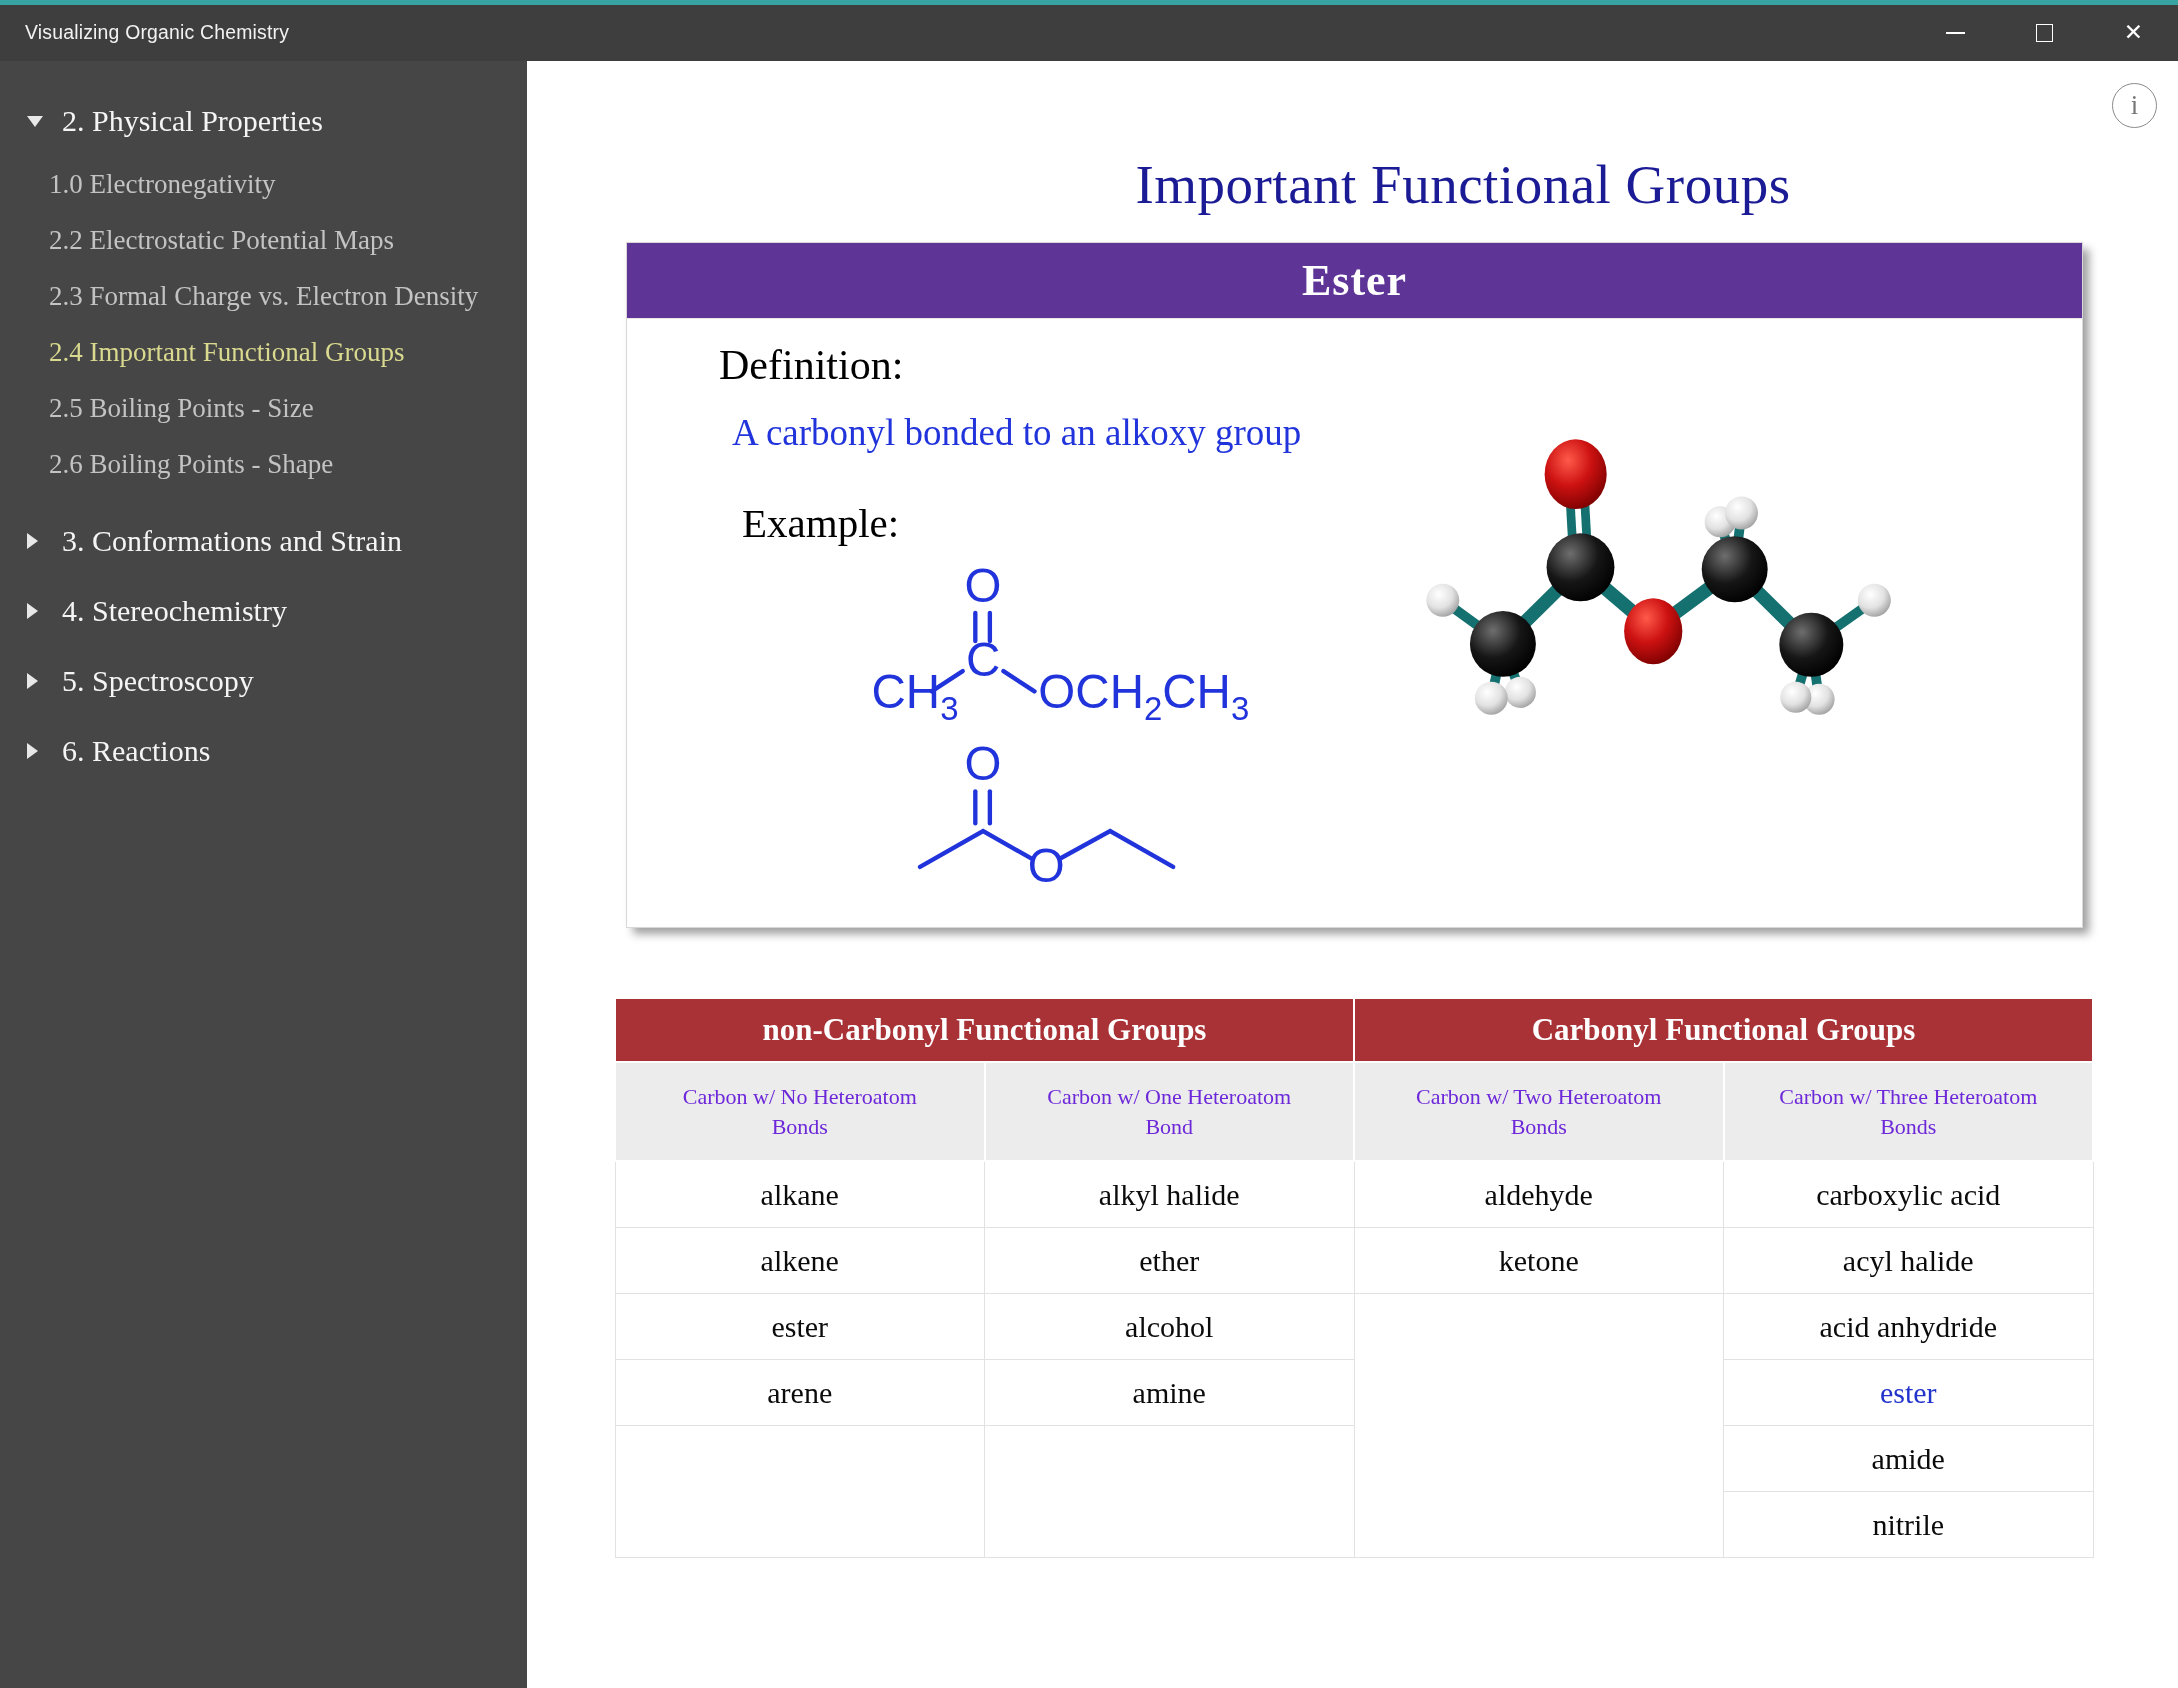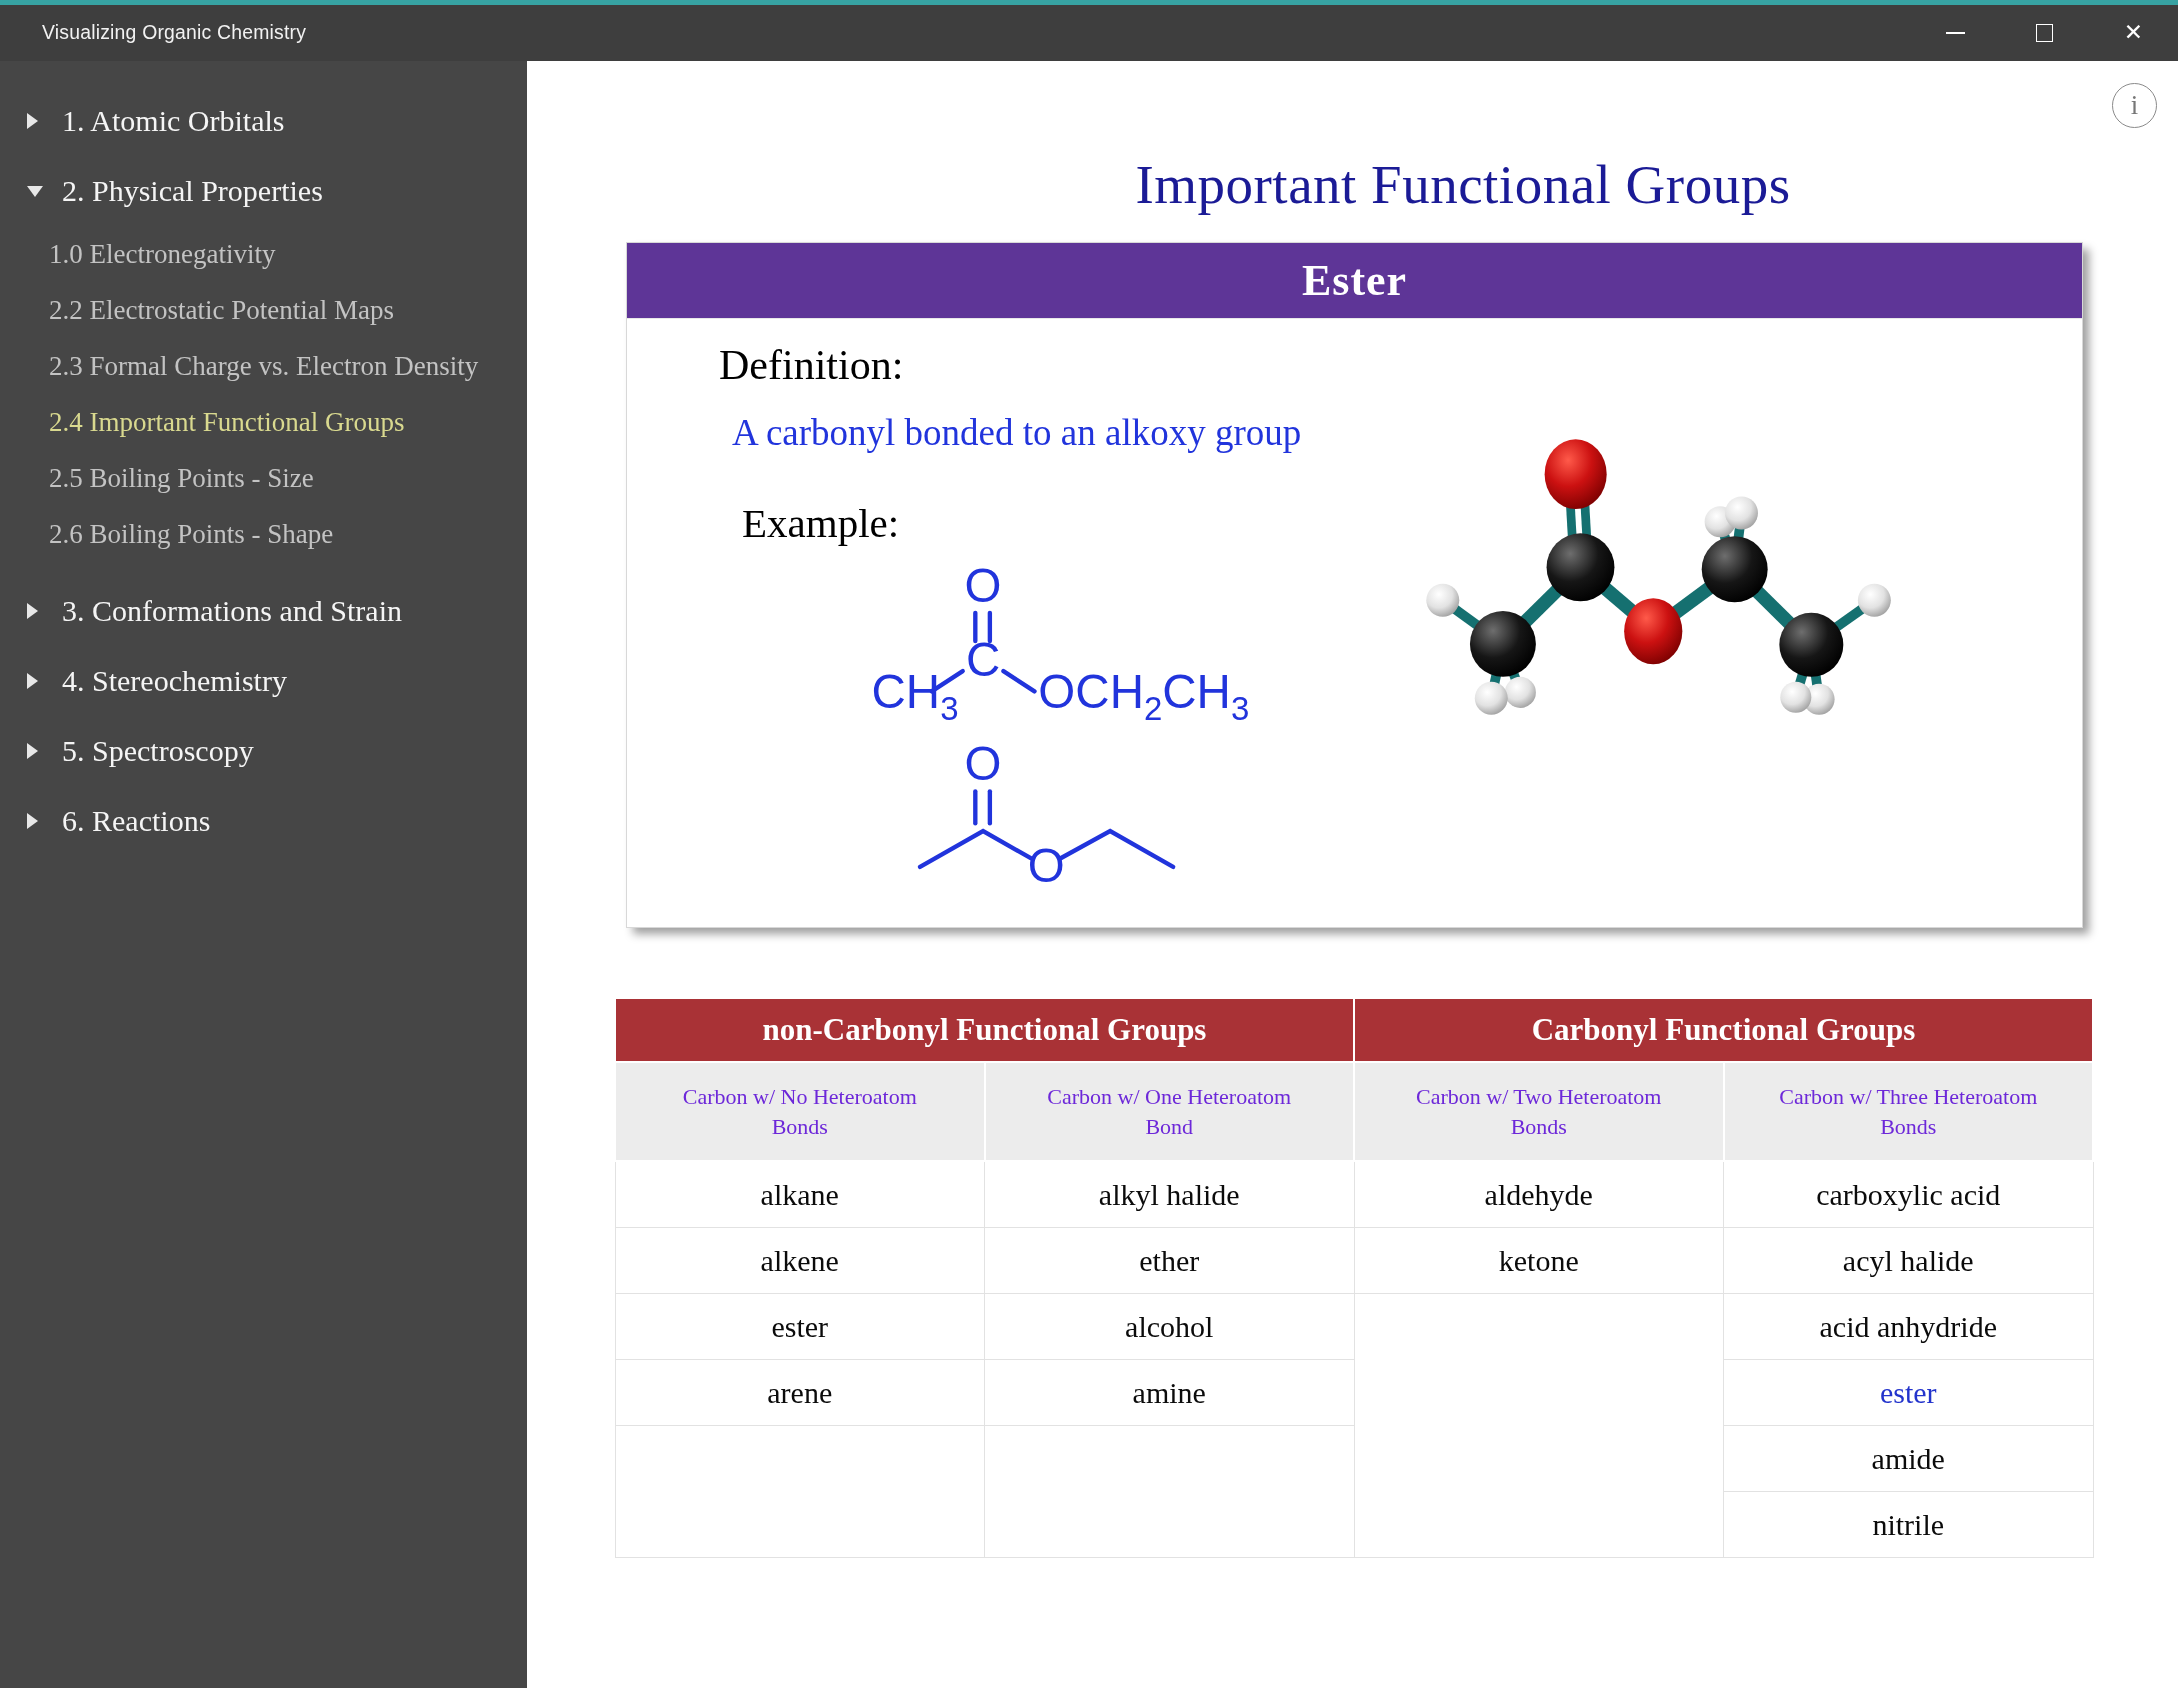--- a/index.html
+++ b/index.html
@@ -8,21 +8,21 @@
     background:#ffffff;font-family:"Liberation Serif",serif;
   }
   
   .accent-line{position:absolute;left:0;top:0;width:2178px;height:4.9px;background:var(--teal,#37a3a3);}
   .titlebar{
     position:absolute;left:0;top:4.9px;width:2178px;height:56px;background:#3e3e3e;
     display:flex;align-items:center;
   }
   .titlebar-title{
     color:#f2f2f2;font-family:"Liberation Sans",sans-serif;font-size:19.4px;
-    padding-left:42px;letter-spacing:0.2px;
+    padding-left:25px;letter-spacing:0.2px;
   }
   .win-controls{position:absolute;right:0;top:0;height:56px;display:flex;}
   .win-btn{width:89px;height:56px;display:flex;align-items:center;justify-content:center;cursor:default;}
   .min-glyph{width:18.4px;height:1.9px;background:#ffffff;}
   .max-glyph{width:15.5px;height:15.5px;border:1.9px solid #ffffff;}
   .close-glyph{color:#ffffff;font-size:23px;font-family:"Liberation Sans",sans-serif;line-height:1;}
   
   .sidebar{
     position:absolute;left:0;top:61px;width:527px;height:1627px;background:#464646;
     padding-top:25px;box-sizing:border-box;
@@ -94,26 +94,20 @@
       <div class="win-btn">
         <div class="max-glyph"></div>
       </div>
       <div class="win-btn">
         <div class="close-glyph">✕</div>
       </div>
     </div>
   </div>
 
   <div class="sidebar">
-    <div class="nav-top">
-      <span class="tri">
-          <span class="tri-right"></span>
-        </span>
-      <span>1. Atomic Orbitals</span>
-    </div>
     <div class="nav-top">
       <span class="tri">
           <span class="tri-down"></span>
         </span>
       <span>2. Physical Properties</span>
     </div>
     <div class="nav-sub">
       <span>1.0 Electronegativity</span>
     </div>
     <div class="nav-sub">

